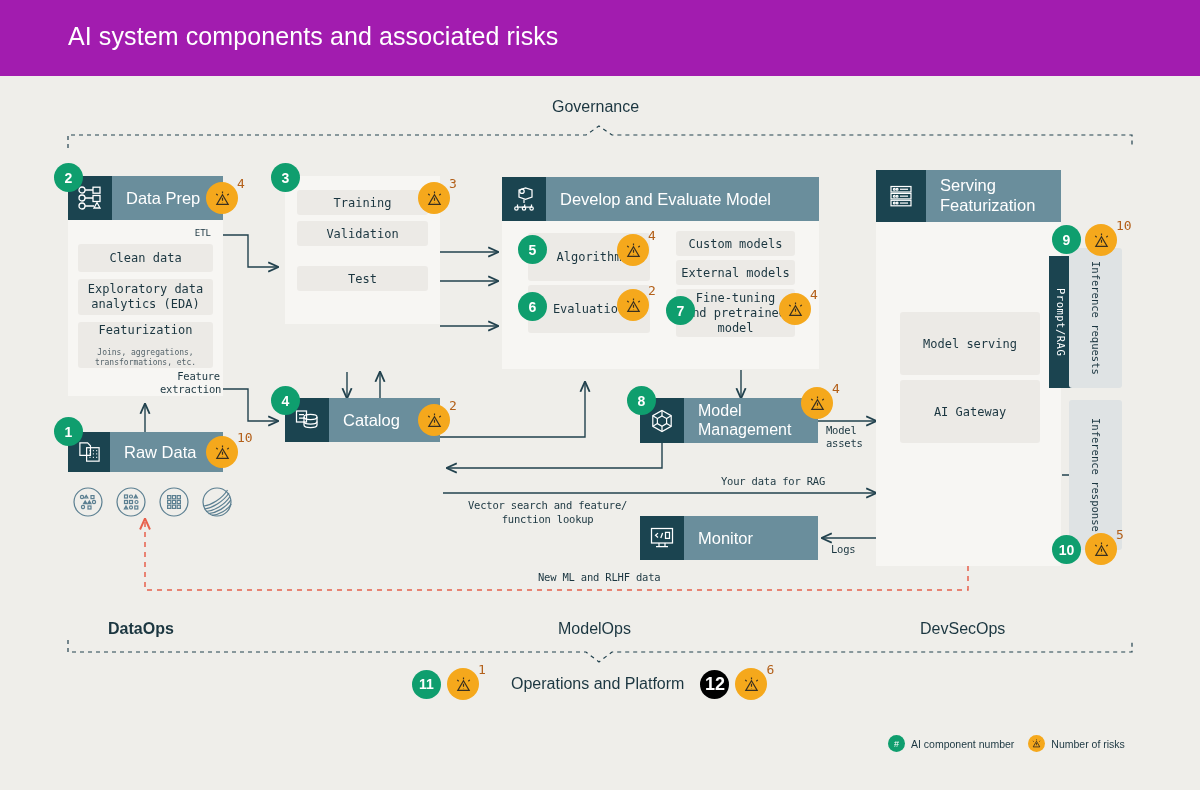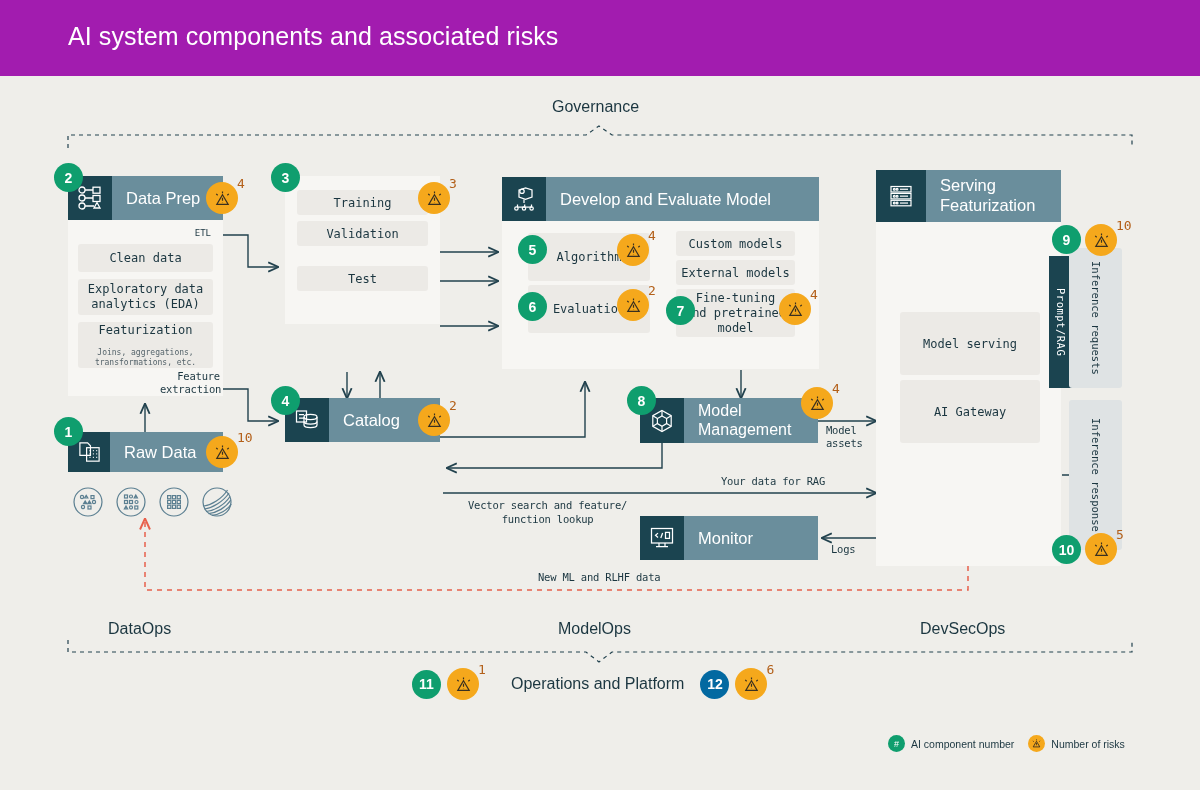--- a/index.html
+++ b/index.html
@@ -490,40 +490,40 @@
     <svg width="19" height="19" viewBox="0 0 20 20" fill="none" stroke="#3a3020" stroke-width="1.25">
       <path d="M10 6 L16 16.2 H4 Z"></path>
         <path d="M10 9.2 V12.4 M10 14.1 v.5"></path>
       <path d="M3.4 5.2 L4.9 6.6 M16.6 5.2 L15.1 6.6 M10 2.6 V4.4"></path>
     </svg>
   </div>
   <div class="cnt">5</div>
 </div>
 
 <div class="sectionlabel" style="left:552px; top:98px;">Governance</div>
-<div class="sectionlabel" style="left:108px; top:620px;">DataOps</div>
+<div class="sectionlabel" style="left:108px; top:620px;font-weight:bold;">DataOps</div>
 <div class="sectionlabel" style="left:558px; top:620px;">ModelOps</div>
 <div class="sectionlabel" style="left:920px; top:620px;">DevSecOps</div>
 
 <div style="position:absolute; left:412px; top:668px; display:flex; align-items:center;">
   <div style="position:relative; width:29px; height:29px; border-radius:50%; background:#0f9e6e; color:#fff;
               font-size:14px; font-weight:700; display:flex; align-items:center; justify-content:center;">11</div>
   <div style="position:relative; margin-left:6px;">
     <div style="width:32px;height:32px;border-radius:50%;background:#f5a81c;display:flex;align-items:center;justify-content:center;">
       <svg width="19" height="19" viewBox="0 0 20 20" fill="none" stroke="#3a3020" stroke-width="1.25">
         <path d="M10 6 L16 16.2 H4 Z"></path>
           <path d="M10 9.2 V12.4 M10 14.1 v.5"></path>
         <path d="M3.4 5.2 L4.9 6.6 M16.6 5.2 L15.1 6.6 M10 2.6 V4.4"></path>
       </svg>
     </div>
     <div style="position:absolute;left:31px;top:-6px;color:#b3601a;font-size:13px;" class="mono">1</div>
   </div>
   <div style="font-size:16px; color:#1b3640; margin:0 16px 0 32px;">Operations and Platform</div>
-  <div style="position:relative; width:29px; height:29px; border-radius:50%; background:#0369a1; color:#fff;
-              font-size:14px; font-weight:700; display:flex; align-items:center; justify-content:center;">12</div>
+  <div style="position:relative; width:29px; height:29px; border-radius:50%; background:#000000; color:#fff;
+              font-size:18px; font-weight:700; display:flex; align-items:center; justify-content:center;">12</div>
   <div style="position:relative; margin-left:6px;">
     <div style="width:32px;height:32px;border-radius:50%;background:#f5a81c;display:flex;align-items:center;justify-content:center;">
       <svg width="19" height="19" viewBox="0 0 20 20" fill="none" stroke="#3a3020" stroke-width="1.25">
         <path d="M10 6 L16 16.2 H4 Z"></path>
           <path d="M10 9.2 V12.4 M10 14.1 v.5"></path>
         <path d="M3.4 5.2 L4.9 6.6 M16.6 5.2 L15.1 6.6 M10 2.6 V4.4"></path>
       </svg>
     </div>
     <div style="position:absolute;left:31px;top:-6px;color:#b3601a;font-size:13px;" class="mono">6</div>
   </div>

